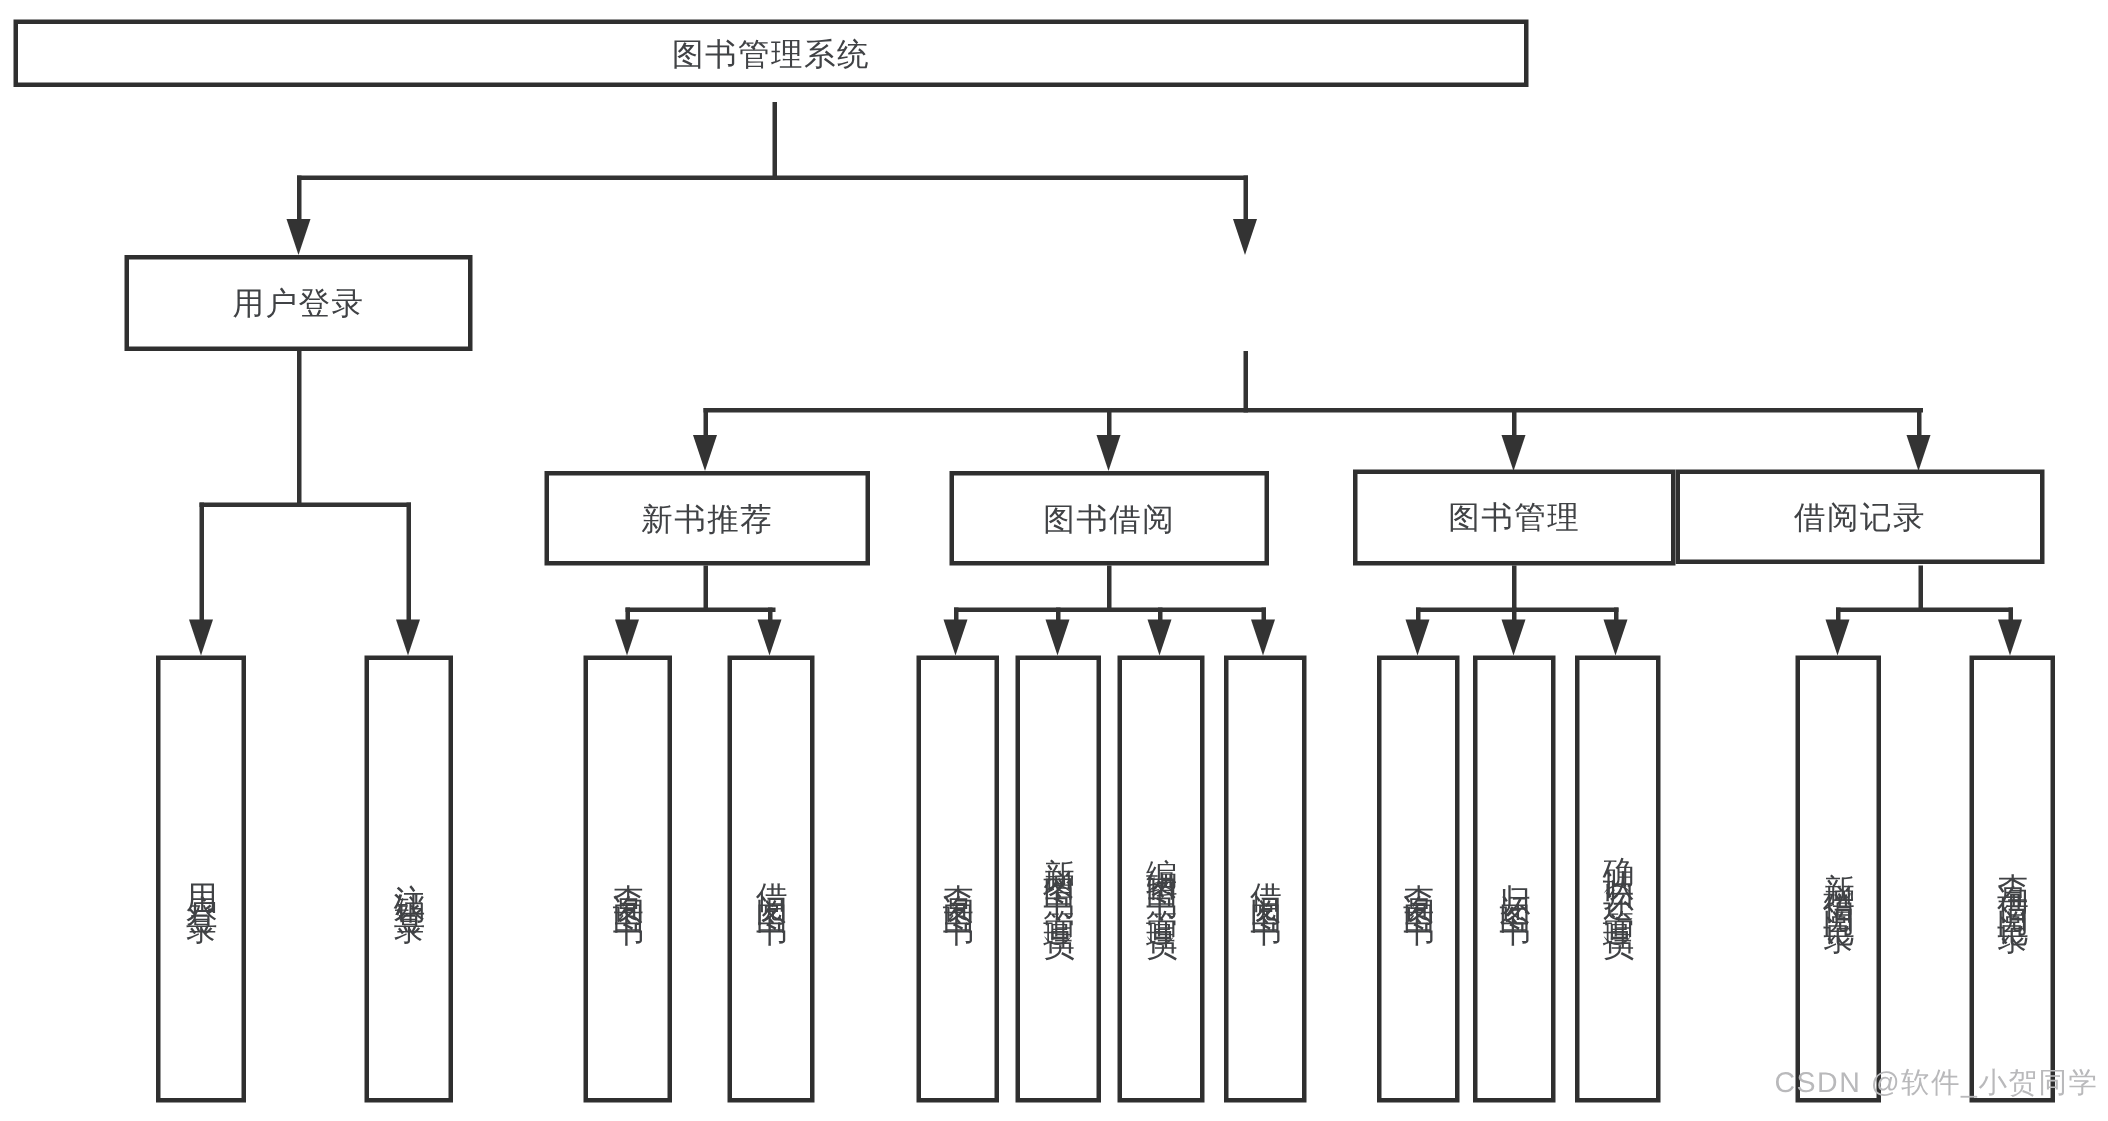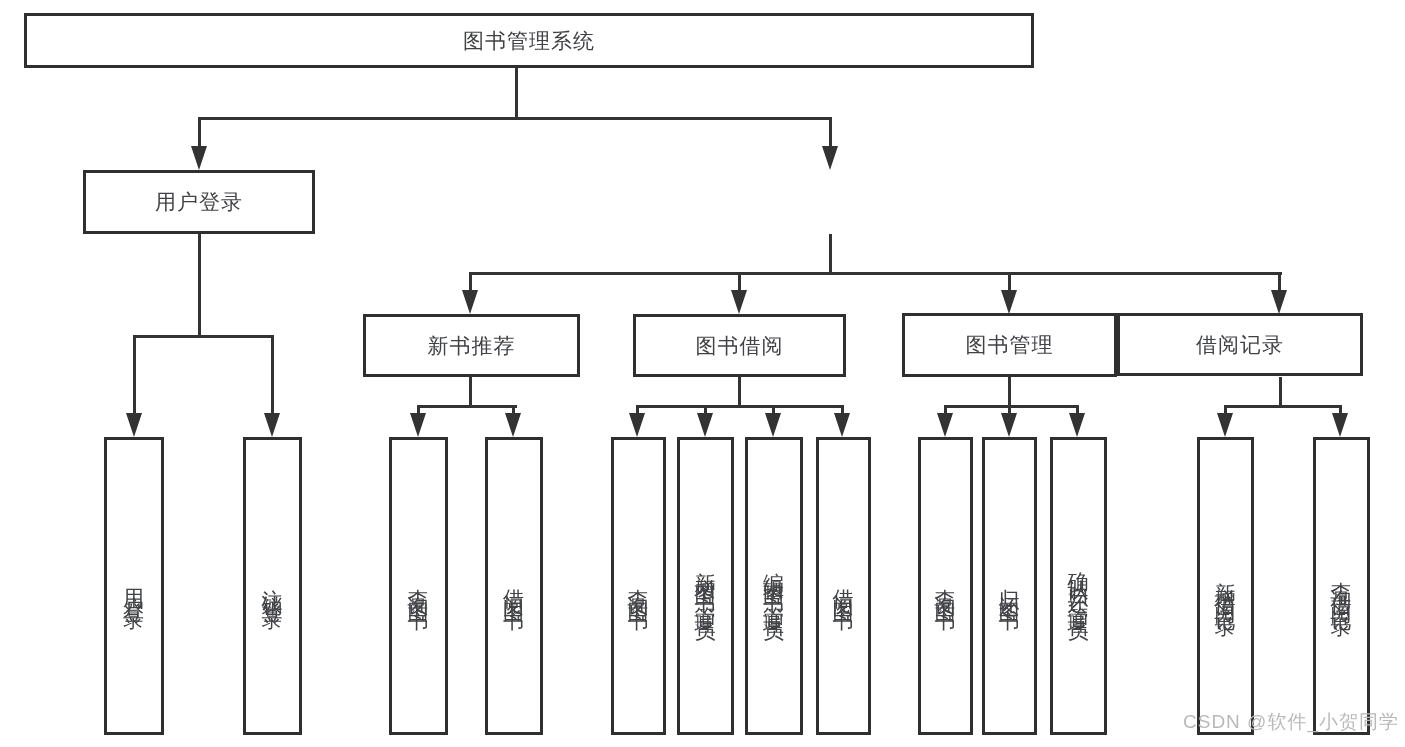--- a/index.html
+++ b/index.html
@@ -27,21 +27,21 @@
   .watermark{
     position:absolute;left:1183px;top:709px;z-index:10;
     font-size:19px;letter-spacing:1px;color:#b9b9bb;white-space:nowrap;text-align:right;
   }
 </style>
 </head>
 <body>
 
 <div class="canvas">
 
-  <div class="box" style="left:24px;top:13px;width:1010px;height:55px;">
+  <div class="box" style="left:9px;top:13px;width:1010px;height:45px;">
     <span class="hlabel">图书管理系统</span>
   </div>
 
   <div class="box" style="left:83px;top:170px;width:232px;height:64px;">
     <span class="hlabel">用户登录</span>
   </div>
 
 
   <div class="box" style="left:633px;top:314px;width:213px;height:63px;">
     <span class="hlabel">图书借阅</span>

